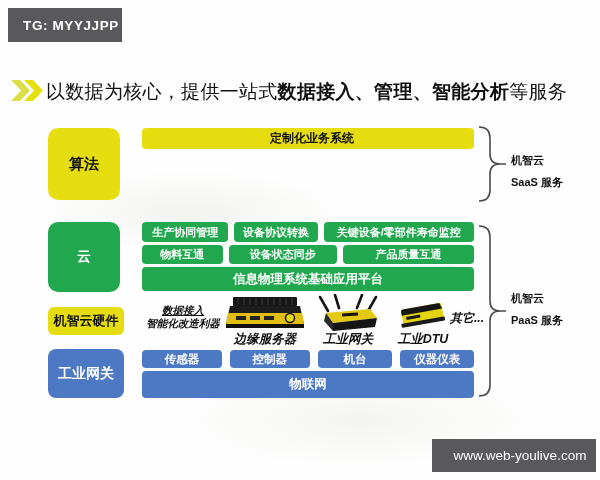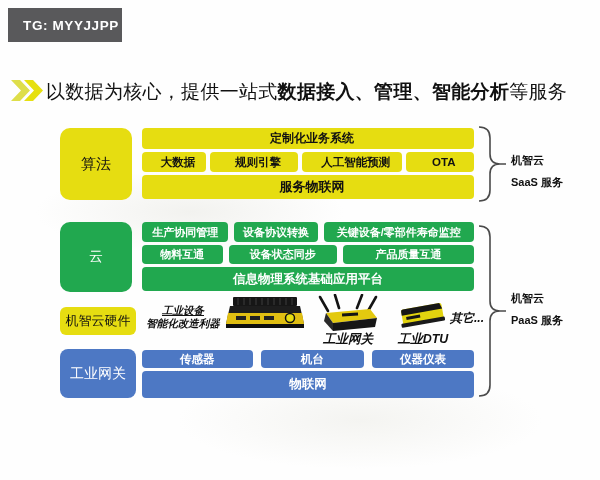--- a/index.html
+++ b/index.html
@@ -15,21 +15,21 @@
       radial-gradient(ellipse 260px 70px at 360px 420px, #f4f4f1 0%, rgba(255,255,255,0) 70%),
       #fefefe;
   }
   .badge { position:absolute; background:var(--gray); color:#fff;
     display:flex; align-items:center; justify-content:center;padding-left:12px; }
   .tg-badge { left:8px; top:8px; width:114px; height:34px; font-size:13.5px; font-weight:bold; letter-spacing:0.6px; }
   .site-badge { left:432px; top:439px; width:164px; height:33px; font-size:13.5px; }
   .title { position:absolute; left:46px; top:79px; font-size:19px; font-weight:500; letter-spacing:0.3px; white-space:nowrap; }
   .title .hl { font-weight:800; }
   .title-arrow { position:absolute; left:11px; top:80px; }
-  .lbl { position:absolute; display:flex; align-items:center; justify-content:center; font-weight:normal; text-align:center;margin-left:12px; }
+  .lbl { position:absolute; display:flex; align-items:center; justify-content:center; font-weight:bold; text-align:center; }
   .lbl-algorithm { left:48px; top:128px; width:72px; height:72px; background:var(--yellow); border-radius:10px; font-size:15px; }
   .lbl-cloud     { left:48px; top:222px; width:72px; height:70px; background:var(--green); color:#fff; border-radius:10px; font-size:14px; }
   .lbl-hardware  { left:48px; top:307px; width:76px; height:28px; background:var(--yellow); border-radius:6px; font-size:13px; }
   .lbl-physical  { left:48px; top:349px; width:76px; height:49px; background:var(--blue); color:#fff; border-radius:8px; font-size:14px; }
   .bar, .box { display:flex; align-items:center; justify-content:center; border-radius:4px; font-weight:bold; }
   .bar { position:absolute; left:142px; width:332px; }
   .rowflex { position:absolute; left:142px; width:332px; display:flex; }
   .rowflex .box { height:100%; }
   .yellow { background:var(--yellow); color:#111;padding-left:8px; }
   .green  { background:var(--green);  color:#fff; }
@@ -49,59 +49,53 @@
   .hw-other { position:absolute; left:450px; top:310px; font-style:italic; font-weight:bold; font-size:12px; }
   .brace { position:absolute; }
   .brace-label { position:absolute; left:511px; font-size:11px; font-weight:700; line-height:21.5px; white-space:nowrap; }
 </style>
 </head>
 <body>
 
 <div class="stage">
 
   <div class="badge tg-badge">TG: MYYJJPP</div>
+  <div class="badge site-badge">www.web-youlive.com</div>
 
   <span class="title-arrow">
     <svg width="34" height="21" viewBox="0 0 34 21">
       <path d="M0,0 L9,0 L19,10.5 L9,21 L0,21 L10,10.5 Z" fill="#dede4a"></path>
       <path d="M13,0 L22,0 L32,10.5 L22,21 L13,21 L23,10.5 Z" fill="#e6e010"></path>
     </svg>
   </span>
   <div class="title">
     <span>以数据为核心，提供一站式</span><span class="hl">数据接入、管理、智能分析</span><span>等服务</span>
   </div>
 
   <div class="lbl lbl-algorithm">算法</div>
   <div class="lbl lbl-cloud">云</div>
   <div class="lbl lbl-hardware">机智云硬件</div>
   <div class="lbl lbl-physical">工业网关</div>
 
   <div class="bar yellow r1-top">定制化业务系统</div>
-  <div class="rowflex r1-mid">
-    <div class="box yellow" style="flex:63">大数据</div>
-    <div class="box yellow" style="flex:90">规则引擎</div>
-    <div class="box yellow" style="flex:103">人工智能预测</div>
-    <div class="box yellow" style="flex:68">OTA</div>
-  </div>
-  <div class="bar yellow r1-bot">服务物联网</div>
 
   <div class="rowflex r2-a">
     <div class="box green" style="flex:86">生产协同管理</div>
     <div class="box green" style="flex:83">设备协议转换</div>
     <div class="box green" style="flex:150">关键设备/零部件寿命监控</div>
   </div>
   <div class="rowflex r2-b">
     <div class="box green" style="flex:80">物料互通</div>
     <div class="box green" style="flex:108">设备状态同步</div>
     <div class="box green" style="flex:130">产品质量互通</div>
   </div>
   <div class="bar green r2-c">信息物理系统基础应用平台</div>
 
   <div class="hw-tagline">
-    <div style="text-decoration:underline;">工业设备</div>
+    <div style="text-decoration:underline;">数据接入</div>
     <div>智能化改造利器</div>
   </div>
 
   <span class="device" style="left:226px; top:297px;">
     <svg width="78" height="34" viewBox="0 0 78 34">
       <rect x="7" y="0" width="64" height="9" rx="1" fill="#161616"></rect>
       <g stroke="#3d3d3d" stroke-width="1">
         <line x1="12" y1="1" x2="12" y2="8"></line>
           <line x1="18" y1="1" x2="18" y2="8"></line>
         <line x1="24" y1="1" x2="24" y2="8"></line>
@@ -115,20 +109,21 @@
       </g>
       <path d="M4,9 L74,9 L78,27 L0,27 Z" fill="#1d1d1d"></path>
       <path d="M2,16 L76,16 L78,27 L0,27 Z" fill="#e0be12"></path>
       <rect x="10" y="19" width="10" height="4" fill="#222"></rect>
       <rect x="24" y="19" width="10" height="4" fill="#222"></rect>
       <rect x="38" y="19" width="10" height="4" fill="#222"></rect>
       <circle cx="64" cy="21" r="4.5" fill="#e6dd11" stroke="#111" stroke-width="1.5"></circle>
       <rect x="0" y="27" width="78" height="4" fill="#0f0f0f"></rect>
     </svg>
   </span>
+  <div class="device-label" style="left:226px; top:331px; width:78px;">边缘服务器</div>
 
   <span class="device" style="left:316px; top:294px;">
     <svg width="64" height="38" viewBox="0 0 64 38">
       <g stroke="#141414" stroke-width="2.6" stroke-linecap="round">
         <line x1="12" y1="17" x2="4" y2="3"></line>
         <line x1="23" y1="14" x2="19" y2="1"></line>
         <line x1="41" y1="14" x2="46" y2="1"></line>
         <line x1="52" y1="17" x2="60" y2="3"></line>
       </g>
       <path d="M10,19 L54,15 L61,24 L17,29 Z" fill="#e3c90f"></path>
@@ -148,20 +143,21 @@
         <rect x="10" y="14" width="14" height="3" fill="#161616"></rect>
       </g>
     </svg>
   </span>
   <div class="device-label" style="left:388px; top:331px; width:70px;">工业DTU</div>
 
   <div class="hw-other">其它...</div>
 
   <div class="rowflex r4-a">
     <div class="box blue" style="flex:78">传感器</div>
+    <div class="box blue" style="flex:78">控制器</div>
     <div class="box blue" style="flex:73">机台</div>
     <div class="box blue" style="flex:72">仪器仪表</div>
   </div>
   <div class="bar blue r4-b">物联网</div>
 
   <span class="brace" style="left:477px; top:125px;">
     <svg width="30" height="78" viewBox="0 0 30 78">
       <path d="M2,2 Q13,2 13,13 L13,29 Q13,39 23,39 L29,39 M23,39 Q13,39 13,49 L13,65 Q13,76 2,76" fill="none" stroke="#4a4a4a" stroke-width="1.6"></path>
     </svg>
   </span>

